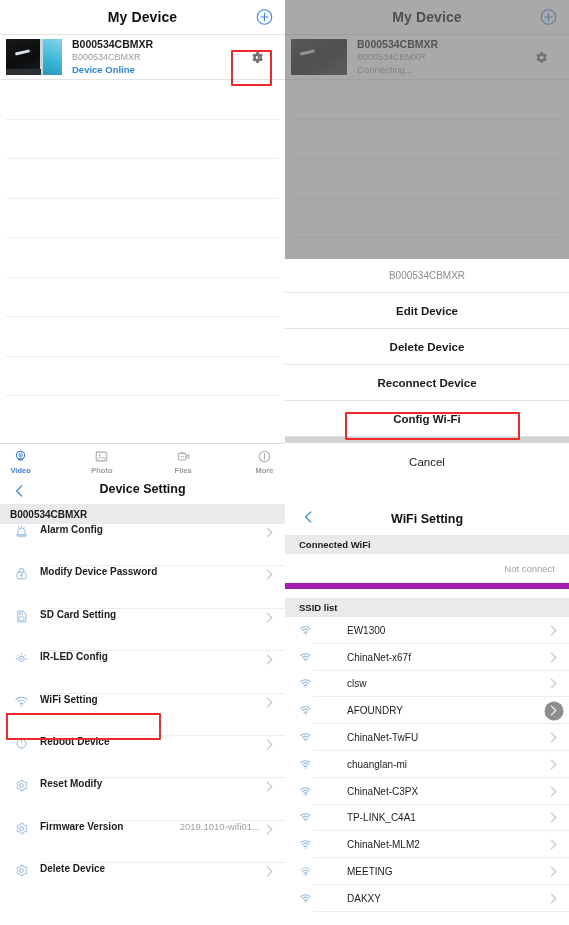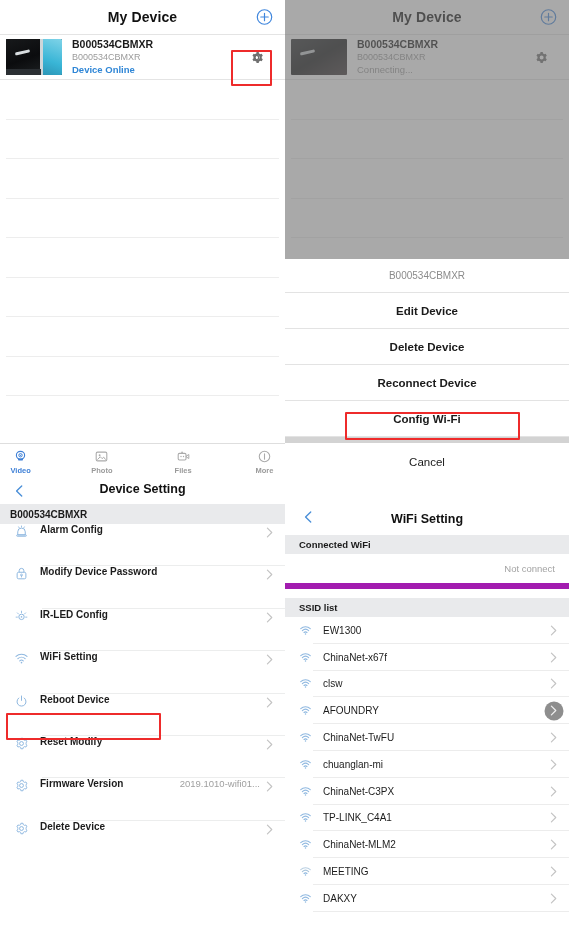--- a/index.html
+++ b/index.html
@@ -187,20 +187,21 @@
   }
   .wf-connected {
     height:35px; display:flex; align-items:center; justify-content:flex-end;
     padding-right:14px; font-size:9.5px; color:#a3a3a3;
     border-bottom:6px solid #a21caf;
   }
   .wf-spacer { height:9px; background:#fff; }
   .ssid-row {
     position:relative; height:26.8px; display:flex; align-items:center;
     padding:0 12px 0 14px;
+    gap:24px;
   }
   .ssid-row::after {
     content:""; position:absolute; left:28px; right:0; bottom:0;
     height:1px; background:#ececec;
   }
   .ssid-icon { width:24px; flex:none; display:flex; align-items:center; }
   .ssid-name { font-size:10px; color:#1c1c1c; }
   .ssid-chev { margin-left:auto; position:relative; display:flex; align-items:center; justify-content:center; }
   .ssid-row.pressed .ssid-chev::before {
     content:""; position:absolute; left:50%; top:50%;
@@ -346,20 +347,35 @@
           </svg>
         </span>
         <span class="ds-label">Modify Device Password</span>
         <span class="ds-chev">
           <svg width="7" height="11" viewBox="0 0 8 12">
               <path d="M1.6 1l5 5-5 5" fill="none" stroke="#c3c3c3" stroke-width="1.3" stroke-linecap="round" stroke-linejoin="round"></path>
             </svg>
         </span>
       </div>
 
+      <div class="ds-row">
+        <span class="ds-icon">
+          <svg width="15" height="15" viewBox="0 0 24 24">
+            <path d="M6 3.5h8.5L19 8v12.5H6z" fill="none" stroke="#8fb8e0" stroke-width="1.6" stroke-linejoin="round"></path>
+            <path d="M9 6v3M11 6v3M13 6v3" stroke="#8fb8e0" stroke-width="1.3" stroke-linecap="round"></path>
+            <rect x="8" y="12.5" width="8" height="5.5" rx="1" fill="none" stroke="#8fb8e0" stroke-width="1.3"></rect>
+          </svg>
+        </span>
+        <span class="ds-label">SD Card Setting</span>
+        <span class="ds-chev">
+          <svg width="7" height="11" viewBox="0 0 8 12">
+              <path d="M1.6 1l5 5-5 5" fill="none" stroke="#c3c3c3" stroke-width="1.3" stroke-linecap="round" stroke-linejoin="round"></path>
+            </svg>
+        </span>
+      </div>
 
       <div class="ds-row">
         <span class="ds-icon">
           <svg width="15" height="15" viewBox="0 0 24 24">
             <circle cx="12" cy="12.6" r="4.3" fill="none" stroke="#8fb8e0" stroke-width="1.6"></circle>
             <circle cx="12" cy="12.6" r="1.3" fill="#8fb8e0"></circle>
             <path d="M12 3.4v2.6M5.4 6.2l1.8 1.8M18.6 6.2l-1.8 1.8M3.4 13h2M18.6 13h2" stroke="#8fb8e0" stroke-width="1.4" stroke-linecap="round"></path>
           </svg>
         </span>
         <span class="ds-label">IR-LED Config</span>

